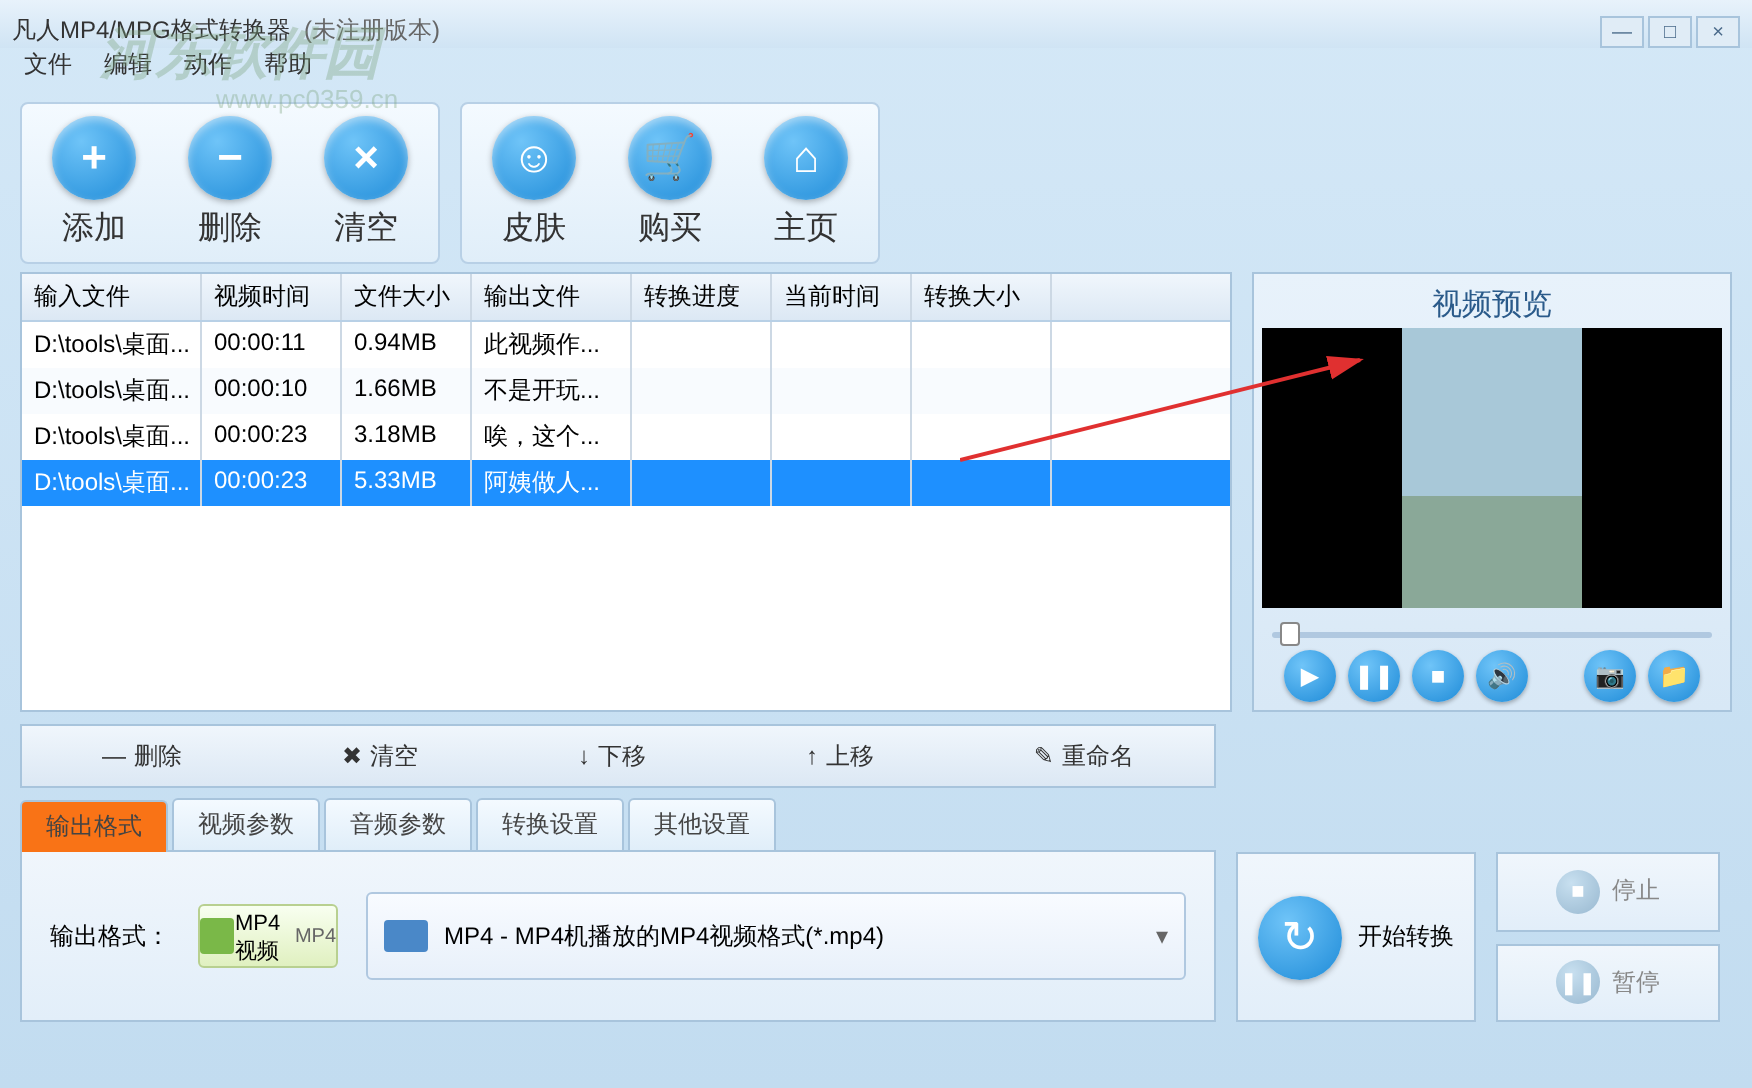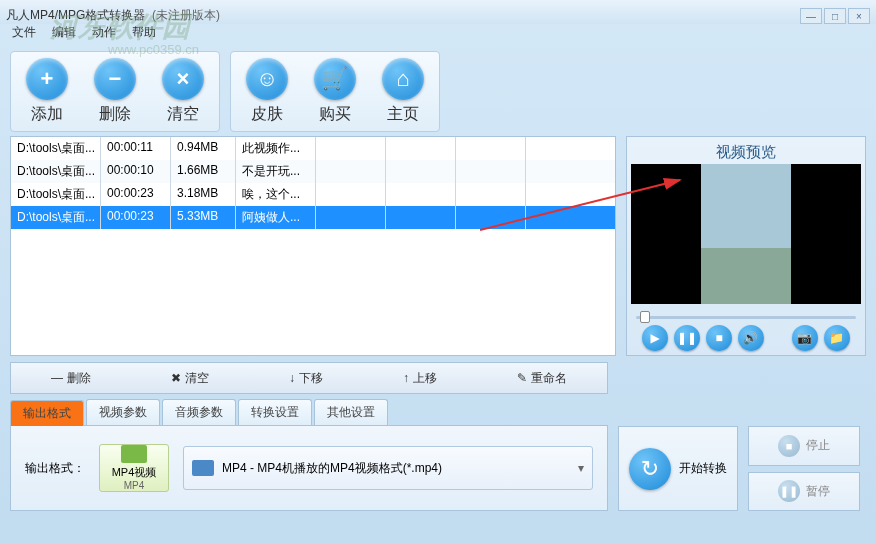--- a/index.html
+++ b/index.html
@@ -34,21 +34,21 @@
 .slider .thumb { position: absolute; top: 1px; left: 4px; width: 10px; height: 12px; background: #fff; border: 1px solid #888; border-radius: 2px; cursor: pointer; }
 .playctrls { display: flex; gap: 6px; margin-top: 6px; }
 .playbtn { width: 26px; height: 26px; border-radius: 50%; background: radial-gradient(circle at 35% 30%,#6fc4f8,#1e8bd8); display: flex; align-items: center; justify-content: center; color: #fff; font-size: 12px; cursor: pointer; box-shadow: 0 1px 2px rgba(0,0,0,.3); }
 .listops { height: 32px; margin: 6px 10px 0 10px; background: linear-gradient(#f0f6fc,#dce8f4); border: 1px solid #a8c4dc; display: flex; align-items: center; justify-content: space-around; font-size: 12px; color: #333; width: 598px; }
 .listops .op { cursor: pointer; display: flex; align-items: center; gap: 4px; }
 .tabstrip { height: 26px; margin: 6px 10px 0 10px; display: flex; align-items: end; gap: 2px; font-size: 12px; width: 598px; border-bottom: 1px solid #a8c4dc; }
 .tab { padding: 4px 12px; background: linear-gradient(#f4faff,#e0eef9); border: 1px solid #a8c4dc; border-bottom: none; border-radius: 3px 3px 0 0; cursor: pointer; color: #444; }
 .tab.active { background: #f97316; position: relative; top: 1px; }
 .bottomrow { display: flex; padding: 0 10px 10px 10px; gap: 10px; margin-top: 0; }
 .outpanel { width: 598px; height: 85px; background: linear-gradient(#f0f6fc,#e2eef9); border: 1px solid #a8c4dc; border-top: none; display: flex; align-items: center; padding: 0 14px; gap: 14px; font-size: 12px; }
-.fmticon { width: 70px; height: 48px; background: linear-gradient(#f8fff0,#e0f0c0); border: 1px solid #b8d090; border-radius: 3px; display: flex; flex-direction: column; align-items: center; justify-content: flex-start; cursor: pointer; }
+.fmticon { width: 70px; height: 32px; background: linear-gradient(#f8fff0,#e0f0c0); border: 1px solid #b8d090; border-radius: 3px; display: flex; flex-direction: row; align-items: center; justify-content: flex-start; cursor: pointer; }
 .fmticon .icn { width: 26px; height: 18px; background: #7ab848; border-radius: 2px; }
 .fmtdrop { flex: 1; height: 44px; background: linear-gradient(#f8fbff,#e8f0fa); border: 1px solid #b0c8e0; border-radius: 3px; display: flex; align-items: center; padding: 0 8px; gap: 8px; cursor: pointer; }
 .fmtdrop .smicn { width: 22px; height: 16px; background: #4a88c8; border-radius: 2px; }
 .fmtdrop .arrow { margin-left: auto; color: #666; }
 .convertpanel { width: 120px; height: 85px; background: linear-gradient(#f0f6fc,#e2eef9); border: 1px solid #a8c4dc; display: flex; align-items: center; justify-content: center; gap: 8px; cursor: pointer; }
 .convertpanel .bigbtn { width: 42px; height: 42px; border-radius: 50%; background: radial-gradient(circle at 35% 30%,#6fc4f8,#1e8bd8); display: flex; align-items: center; justify-content: center; color: #fff; font-size: 22px; box-shadow: 0 1px 3px rgba(0,0,0,.3); }
 .sidepanel { width: 112px; display: flex; flex-direction: column; gap: 6px; }
 .sidebtn { flex: 1; background: linear-gradient(#f0f6fc,#e2eef9); border: 1px solid #a8c4dc; display: flex; align-items: center; justify-content: center; gap: 6px; font-size: 12px; cursor: pointer; color: #888; }
 .sidebtn .sbicn { width: 22px; height: 22px; border-radius: 50%; background: radial-gradient(circle at 35% 30%,#c8e0f0,#98b8d0); display: flex; align-items: center; justify-content: center; color: #fff; font-size: 11px; }
 .watermark { position: absolute; top: 8px; left: 50px; font-size: 28px; color: rgba(120,160,120,.35); font-family: KaiTi, serif; pointer-events: none; font-style: italic; font-weight: bold; }
@@ -103,20 +103,29 @@
       </div>
     <div class="tbbtn">
         <div class="iconcircle">⌂</div>
         <div class="lbl">主页</div>
       </div>
   </div>
 </div>
 
 <div class="mainrow">
   <div class="leftpane">
+    <div class="tblhead" id="thead">
+        <div class="col0">输入文件</div>
+        <div class="col1">视频时间</div>
+        <div class="col2">文件大小</div>
+        <div class="col3">输出文件</div>
+        <div class="col4">转换进度</div>
+        <div class="col5">当前时间</div>
+        <div class="col6">转换大小</div>
+      </div>
     <div class="tblbody" id="tbody">
         <div class="tblrow">
           <div class="col0">D:\tools\桌面...</div>
           <div class="col1">00:00:11</div>
           <div class="col2">0.94MB</div>
           <div class="col3">此视频作...</div>
           <div class="col4"></div>
           <div class="col5"></div>
           <div class="col6"></div>
         </div>

